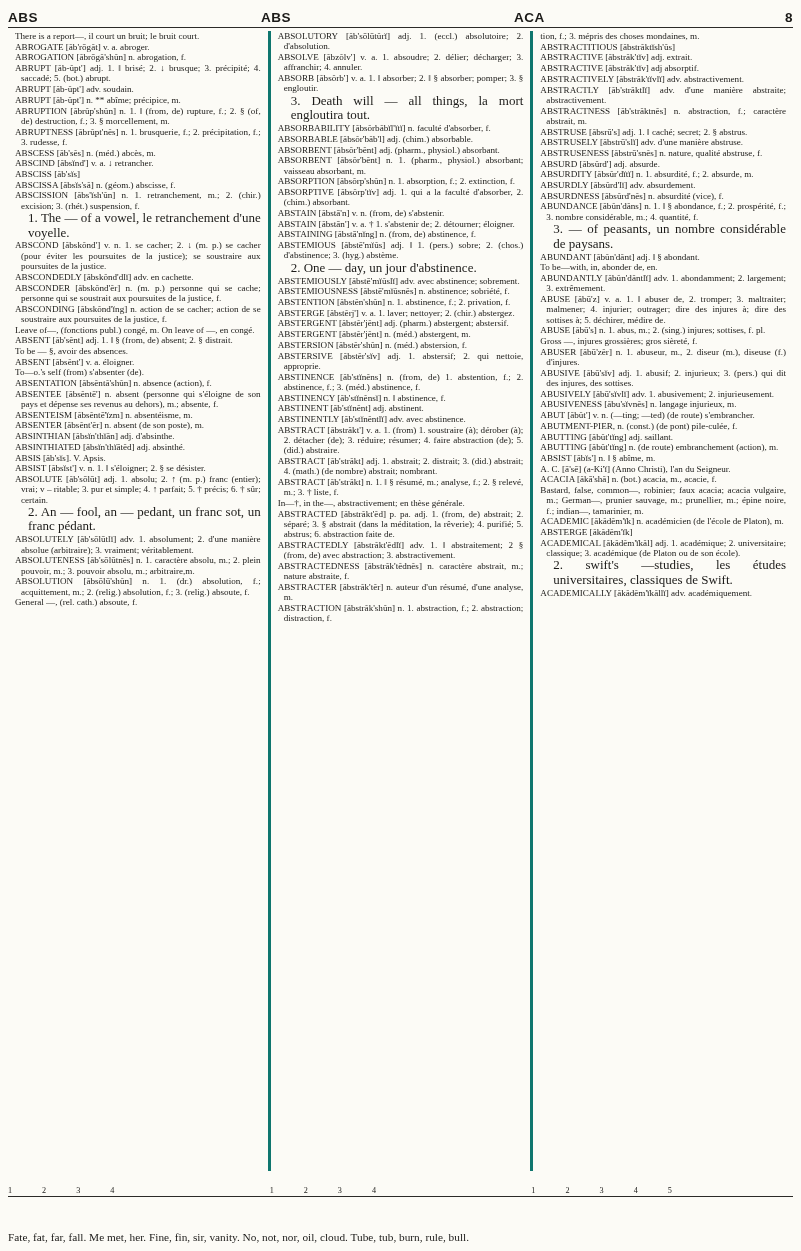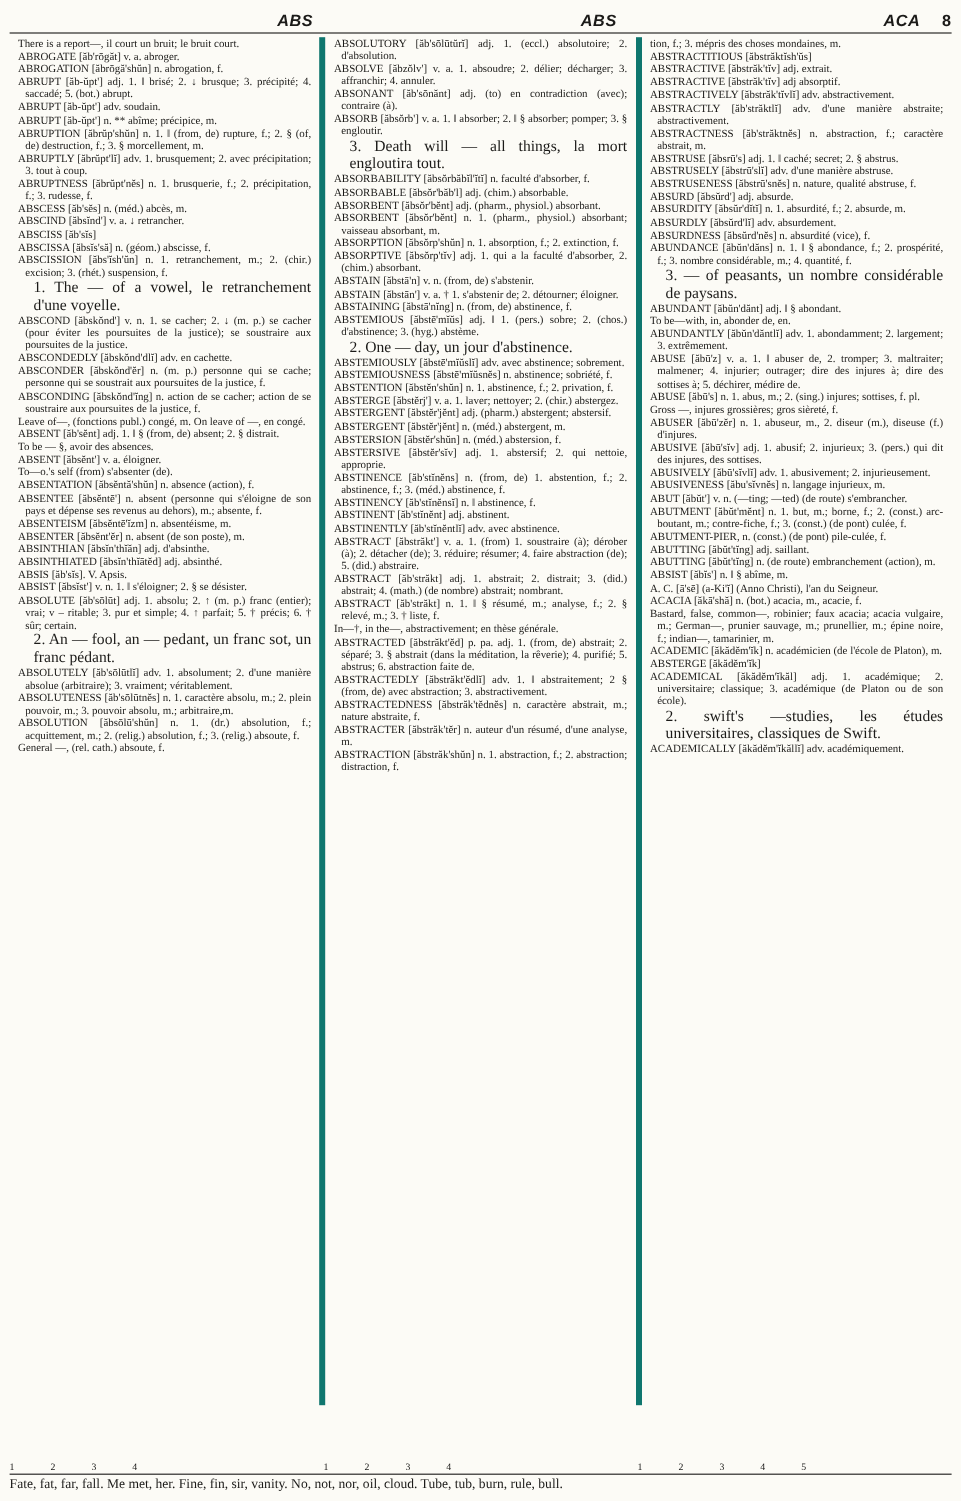--- a/index.html
+++ b/index.html
@@ -21,22 +21,21 @@
     display:flex;
     width:100%;
     font-family:"Liberation Sans", sans-serif;
     font-weight:bold;
     font-size:13.5px;
     letter-spacing:.5px;
     margin-bottom:2px;
   }
   .runhead .rh{
     flex:1 1 0;
-    text-align:right;
-    font-style:italic;
+    text-align:left;
   }
   .rule{
     border:0;
     border-top:1px solid #2b2a28;
     margin:1px 0 3px 0;
   }
   .cols{
     display:flex;
     width:100%;
     height:1140px;
@@ -46,21 +45,21 @@
     flex:1 1 0;
     padding:0 7px;
     box-sizing:border-box;
     font-size:9.1px;
     line-height:1.135;
     text-align:justify;
     hyphens:none;
     overflow:hidden;
   }
   .col + .col{
-    border-left:5px solid #0f766e;
+    border-left:3px solid #0f766e;
   }
   .entry{
     margin:0 0 0.4px 0;
     text-indent:-6px;
     padding-left:6px;
   }
   .note{
     font-size:13px;
     line-height:1.12;
     display:block;
@@ -87,20 +86,21 @@
     width:100%;
     margin-bottom:1px;
   }
   .keyseg{ flex:1 1 0; display:flex; }
   .keyseg span{ margin-right:30px; }
   .keyline{
     width:100%;
     font-size:11.3px;
     white-space:nowrap;
     overflow:hidden;
+    margin-top:32px;
   }
 </style>
 </head>
 <body>
 
 <div id="page">
 
   <div class="runhead">
     <div class="rh">ABS</div>
     <div class="rh">ABS</div>
@@ -111,21 +111,20 @@
 
   <div class="cols" id="cols">
       <div class="col">
         <p class="entry"><span>There is a report—, il court un bruit; le bruit court.</span></p>
         <p class="entry"><span>ABROGATE [ăb'rōgăt] v. a. abroger.</span></p>
         <p class="entry"><span>ABROGATION [ăbrōgă'shŭn] n. abrogation, f.</span></p>
         <p class="entry"><span>ABRUPT [ăb-ŭpt'] adj. 1. ‖ brisé; 2. ↓ brusque; 3. précipité; 4. saccadé; 5. (bot.) abrupt.</span></p>
         <p class="entry"><span>ABRUPT [ăb-ŭpt'] adv. soudain.</span></p>
         <p class="entry"><span>ABRUPT [ăb-ŭpt'] n. ** abîme; précipice, m.</span></p>
         <p class="entry"><span>ABRUPTION [ăbrŭp'shŭn] n. 1. ‖ (from, de) rupture, f.; 2. § (of, de) destruction, f.; 3. § morcellement, m.</span></p>
-        <p class="entry"><span>ABRUPTLY [ăbrŭpt'lĭ] adv. 1. brusquement; 2. avec précipitation; 3. tout à coup.</span></p>
         <p class="entry"><span>ABRUPTNESS [ăbrŭpt'nĕs] n. 1. brusquerie, f.; 2. précipitation, f.; 3. rudesse, f.</span></p>
         <p class="entry"><span>ABSCESS [ăb'sĕs] n. (méd.) abcès, m.</span></p>
         <p class="entry"><span>ABSCIND [ăbsĭnd'] v. a. ↓ retrancher.</span></p>
         <p class="entry"><span>ABSCISS [ăb'sĭs]</span></p>
         <p class="entry"><span>ABSCISSA [ăbsĭs'să] n. (géom.) abscisse, f.</span></p>
         <p class="entry"><span>ABSCISSION [ăbs'ĭsh'ŭn] n. 1. retranchement, m.; 2. (chir.) excision; 3. (rhét.) suspension, f.</span><span class="note">1. The — of a vowel, le retranchement d'une voyelle.</span></p>
         <p class="entry"><span>ABSCOND [ăbskŏnd'] v. n. 1. se cacher; 2. ↓ (m. p.) se cacher (pour éviter les poursuites de la justice); se soustraire aux poursuites de la justice.</span></p>
         <p class="entry"><span>ABSCONDEDLY [ăbskŏnd'dlĭ] adv. en cachette.</span></p>
         <p class="entry"><span>ABSCONDER [ăbskŏnd'ĕr] n. (m. p.) personne qui se cache; personne qui se soustrait aux poursuites de la justice, f.</span></p>
         <p class="entry"><span>ABSCONDING [ăbskŏnd'ĭng] n. action de se cacher; action de se soustraire aux poursuites de la justice, f.</span></p>
@@ -144,21 +143,20 @@
         <p class="entry"><span>ABSIST [ăbsĭst'] v. n. 1. ‖ s'éloigner; 2. § se désister.</span></p>
         <p class="entry"><span>ABSOLUTE [ăb'sōlūt] adj. 1. absolu; 2. ↑ (m. p.) franc (entier); vrai; v – ritable; 3. pur et simple; 4. ↑ parfait; 5. † précis; 6. † sûr; certain.</span><span class="note">2. An — fool, an — pedant, un franc sot, un franc pédant.</span></p>
         <p class="entry"><span>ABSOLUTELY [ăb'sōlūtlĭ] adv. 1. absolument; 2. d'une manière absolue (arbitraire); 3. vraiment; véritablement.</span></p>
         <p class="entry"><span>ABSOLUTENESS [ăb'sōlūtnĕs] n. 1. caractère absolu, m.; 2. plein pouvoir, m.; 3. pouvoir absolu, m.; arbitraire,m.</span></p>
         <p class="entry"><span>ABSOLUTION [ăbsōlū'shŭn] n. 1. (dr.) absolution, f.; acquittement, m.; 2. (relig.) absolution, f.; 3. (relig.) absoute, f.</span></p>
         <p class="entry"><span>General —, (rel. cath.) absoute, f.</span></p>
       </div>
       <div class="col">
         <p class="entry"><span>ABSOLUTORY [ăb'sōlūtŭrĭ] adj. 1. (eccl.) absolutoire; 2. d'absolution.</span></p>
         <p class="entry"><span>ABSOLVE [ăbzŏlv'] v. a. 1. absoudre; 2. délier; décharger; 3. affranchir; 4. annuler.</span></p>
-        <p class="entry"><span>ABSONANT [ăb'sōnănt] adj. (to) en contradiction (avec); contraire (à).</span></p>
         <p class="entry"><span>ABSORB [ăbsŏrb'] v. a. 1. ‖ absorber; 2. ‖ § absorber; pomper; 3. § engloutir.</span><span class="note">3. Death will — all things, la mort engloutira tout.</span></p>
         <p class="entry"><span>ABSORBABILITY [ăbsŏrbăbĭl'ĭtĭ] n. faculté d'absorber, f.</span></p>
         <p class="entry"><span>ABSORBABLE [ăbsŏr'băb'l] adj. (chim.) absorbable.</span></p>
         <p class="entry"><span>ABSORBENT [ăbsŏr'bĕnt] adj. (pharm., physiol.) absorbant.</span></p>
         <p class="entry"><span>ABSORBENT [ăbsŏr'bĕnt] n. 1. (pharm., physiol.) absorbant; vaisseau absorbant, m.</span></p>
         <p class="entry"><span>ABSORPTION [ăbsŏrp'shŭn] n. 1. absorption, f.; 2. extinction, f.</span></p>
         <p class="entry"><span>ABSORPTIVE [ăbsŏrp'tĭv] adj. 1. qui a la faculté d'absorber, 2. (chim.) absorbant.</span></p>
         <p class="entry"><span>ABSTAIN [ăbstā'n] v. n. (from, de) s'abstenir.</span></p>
         <p class="entry"><span>ABSTAIN [ăbstān'] v. a. † 1. s'abstenir de; 2. détourner; éloigner.</span></p>
         <p class="entry"><span>ABSTAINING [ăbstā'nĭng] n. (from, de) abstinence, f.</span></p>
@@ -205,21 +203,20 @@
         <p class="entry"><span>To be—with, in, abonder de, en.</span></p>
         <p class="entry"><span>ABUNDANTLY [ăbŭn'dăntlĭ] adv. 1. abondamment; 2. largement; 3. extrêmement.</span></p>
         <p class="entry"><span>ABUSE [ăbū'z] v. a. 1. ‖ abuser de, 2. tromper; 3. maltraiter; malmener; 4. injurier; outrager; dire des injures à; dire des sottises à; 5. déchirer, médire de.</span></p>
         <p class="entry"><span>ABUSE [ăbū's] n. 1. abus, m.; 2. (sing.) injures; sottises, f. pl.</span></p>
         <p class="entry"><span>Gross —, injures grossières; gros sièreté, f.</span></p>
         <p class="entry"><span>ABUSER [ăbū'zĕr] n. 1. abuseur, m., 2. diseur (m.), diseuse (f.) d'injures.</span></p>
         <p class="entry"><span>ABUSIVE [ăbū'sĭv] adj. 1. abusif; 2. injurieux; 3. (pers.) qui dit des injures, des sottises.</span></p>
         <p class="entry"><span>ABUSIVELY [ăbū'sĭvlĭ] adv. 1. abusivement; 2. injurieusement.</span></p>
         <p class="entry"><span>ABUSIVENESS [ăbu'sĭvnĕs] n. langage injurieux, m.</span></p>
         <p class="entry"><span>ABUT [ăbŭt'] v. n. (—ting; —ted) (de route) s'embrancher.</span></p>
-        <p class="entry"><span>ABUTMENT [ăbŭt'mĕnt] n. 1. but, m.; borne, f.; 2. (const.) arc-boutant, m.; contre-fiche, f.; 3. (const.) (de pont) culée, f.</span></p>
         <p class="entry"><span>ABUTMENT-PIER, n. (const.) (de pont) pile-culée, f.</span></p>
         <p class="entry"><span>ABUTTING [ăbŭt'tĭng] adj. saillant.</span></p>
         <p class="entry"><span>ABUTTING [ăbŭt'tĭng] n. (de route) embranchement (action), m.</span></p>
         <p class="entry"><span>ABSIST [ăbĭs'] n. ‖ § abîme, m.</span></p>
         <p class="entry"><span>A. C. [ā'sē] (a-Ki'ĭ] (Anno Christi), l'an du Seigneur.</span></p>
         <p class="entry"><span>ACACIA [ăkā'shă] n. (bot.) acacia, m., acacie, f.</span></p>
         <p class="entry"><span>Bastard, false, common—, robinier; faux acacia; acacia vulgaire, m.; German—, prunier sauvage, m.; prunellier, m.; épine noire, f.; indian—, tamarinier, m.</span></p>
         <p class="entry"><span>ACADEMIC [ăkădĕm'ĭk] n. académicien (de l'école de Platon), m.</span></p>
         <p class="entry"><span>ABSTERGE [ăkădĕm'ĭk]</span></p>
         <p class="entry"><span>ACADEMICAL [ăkădĕm'ĭkăl] adj. 1. académique; 2. universitaire; classique; 3. académique (de Platon ou de son école).</span><span class="note">2. swift's —studies, les études universitaires, classiques de Swift.</span></p>

